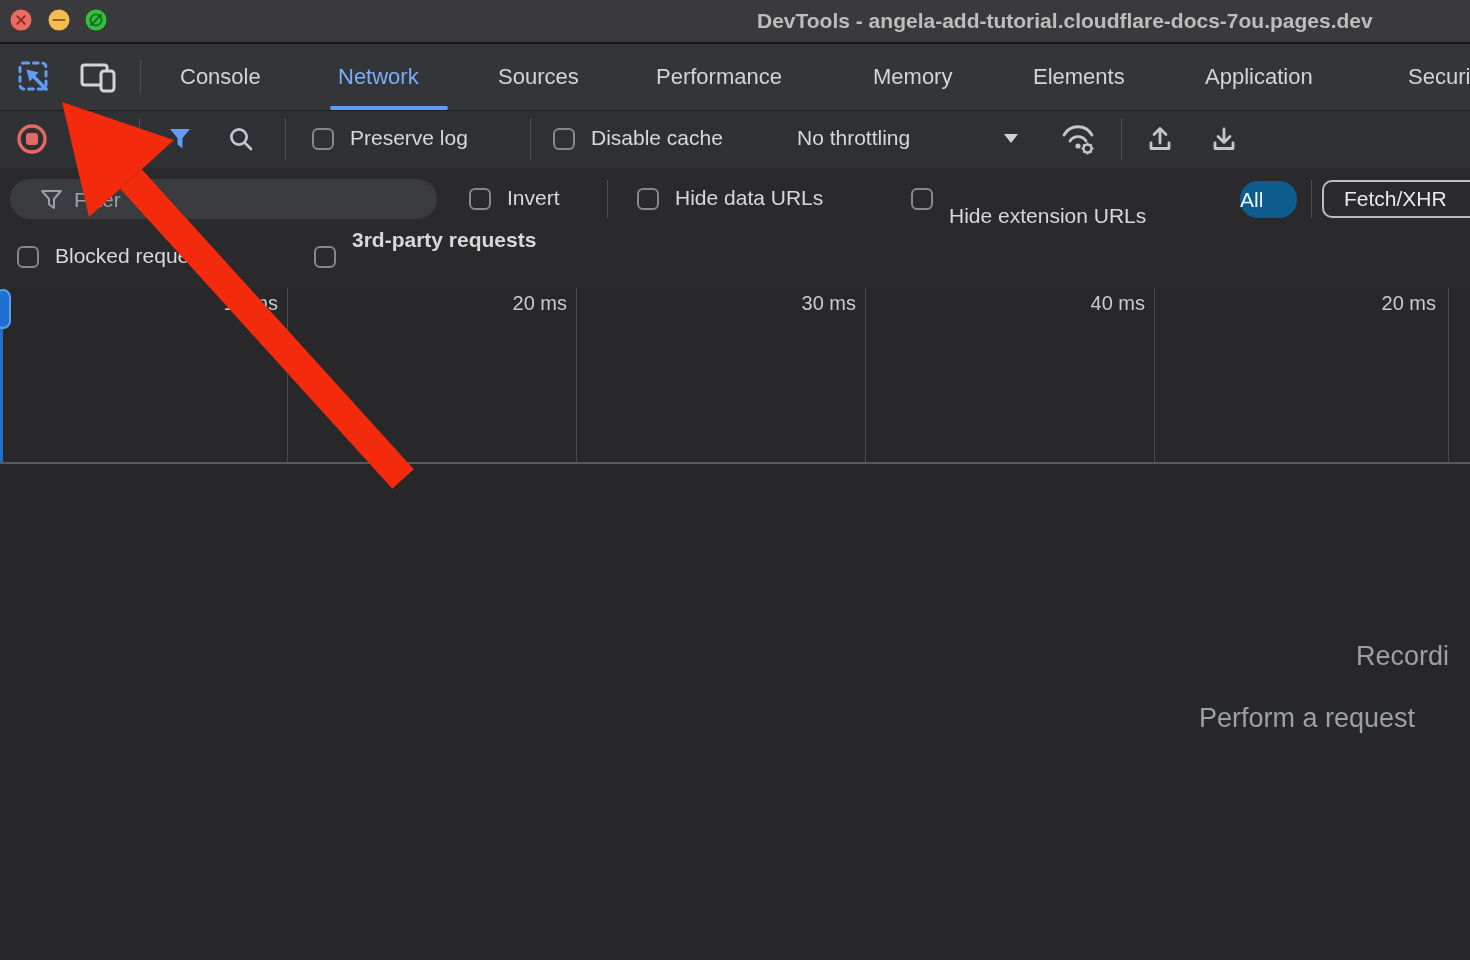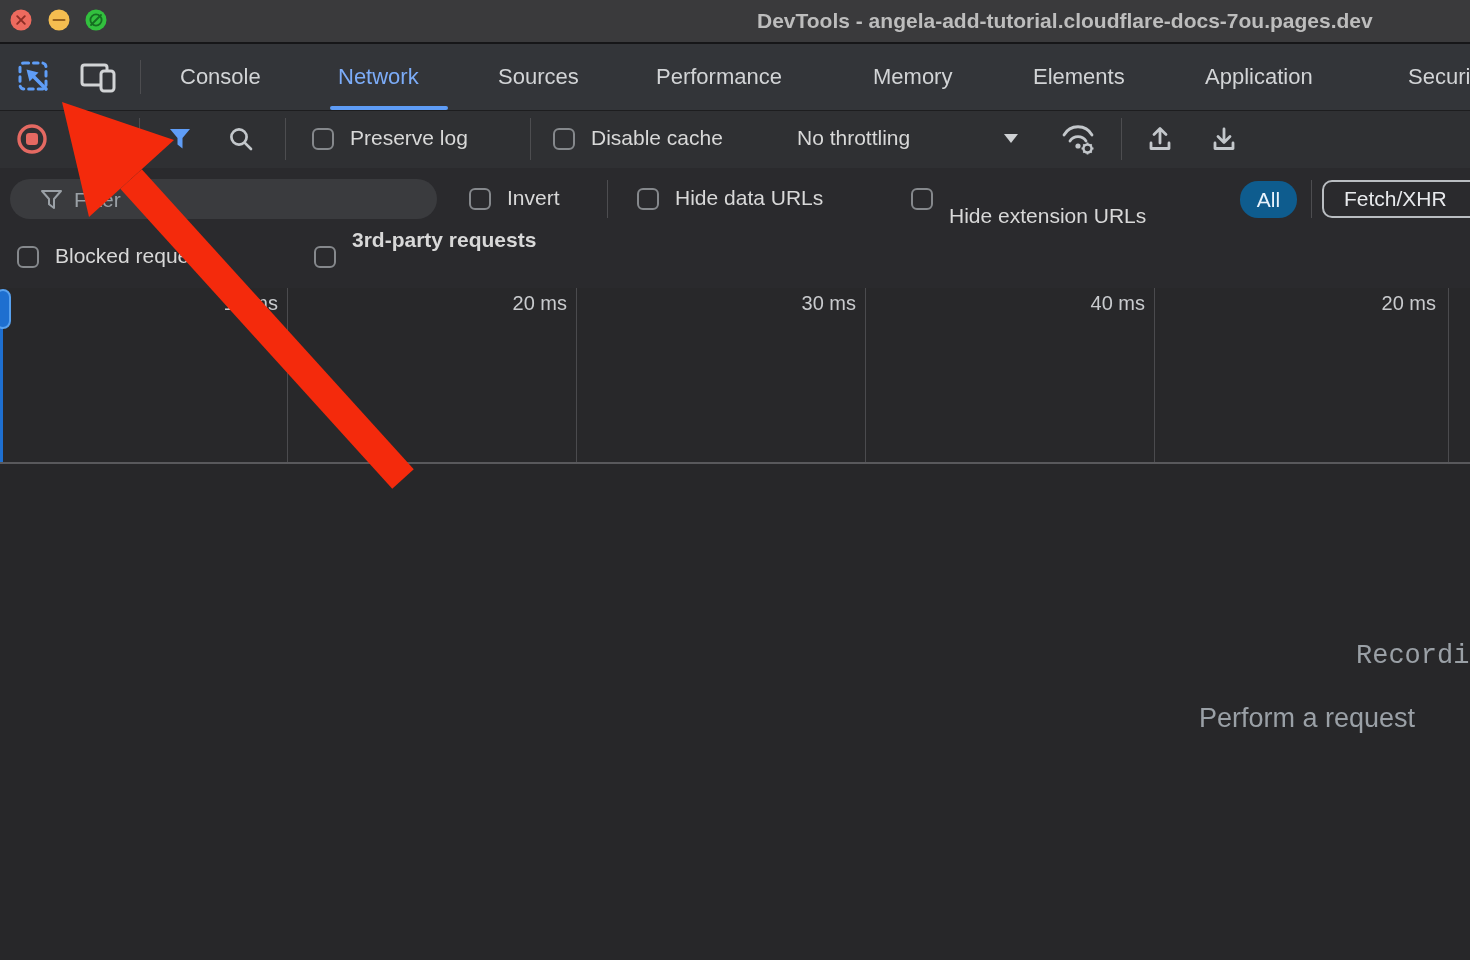--- a/index.html
+++ b/index.html
@@ -24,24 +24,24 @@
   .label{font-size:21px;color:#d8d8d8;white-space:nowrap;}
   .cb{width:22px;height:22px;border:2px solid #85888c;border-radius:6px;box-sizing:border-box;background:transparent;}
   .vdiv{width:1px;background:#4d4d50;}
   .tick{width:100px;font-size:20px;color:#c9cbce;text-align:right;top:292px;}
   .griddiv{top:288px;width:1px;height:174px;background:#4b4b4e;}
   .pill-input{left:10px;top:179px;width:427px;height:40px;border-radius:20px;background:#3a3b3e;}
   .pill-input input{position:absolute;left:62px;top:4px;width:350px;height:32px;background:transparent;border:none;outline:none;
                     font-family:"Liberation Sans",sans-serif;font-size:21px;color:#e8eaed;}
   .pill-input input::placeholder{color:#9aa0a6;}
   .chip-all{left:1240px;top:181px;width:57px;height:37px;border-radius:18px;background:#0e5c8e;color:#e9f3fc;
-            font-size:21px;text-align:center;line-height:37px;}
+            font-size:21px;line-height:37px;}
   .chip-fetch{left:1322px;top:180px;width:176px;height:38px;border-radius:10px;border:2px solid #b9bdc1;
               box-sizing:border-box;color:#e8eaed;font-size:21px;line-height:34px;padding-left:20px;}
-  .empty1{left:1356px;top:641px;font-size:27px;color:#9aa0a6;white-space:nowrap;font-family:Liberation Mono, monospace;}
+  .empty1{left:1356px;top:641px;font-size:27px;color:#9aa0a6;white-space:nowrap;}
   .empty2{left:1199px;top:703px;font-size:27px;color:#9aa0a6;white-space:nowrap;}
   .handle{left:-5px;top:289px;width:16px;height:40px;background:#1e6fd0;border:2px solid #57a0ee;border-radius:8px;box-sizing:border-box;}
   .handle-bar{left:5px;top:300px;width:3px;height:18px;background:#d8e9ff;border-radius:1px;}
   .handle-line{left:0;top:328px;width:3px;height:134px;background:#1e6fd0;}
   .arrow-svg{left:0;top:0;pointer-events:none;}
 </style>
 </head>
 <body>
 
 <div class="screen">

